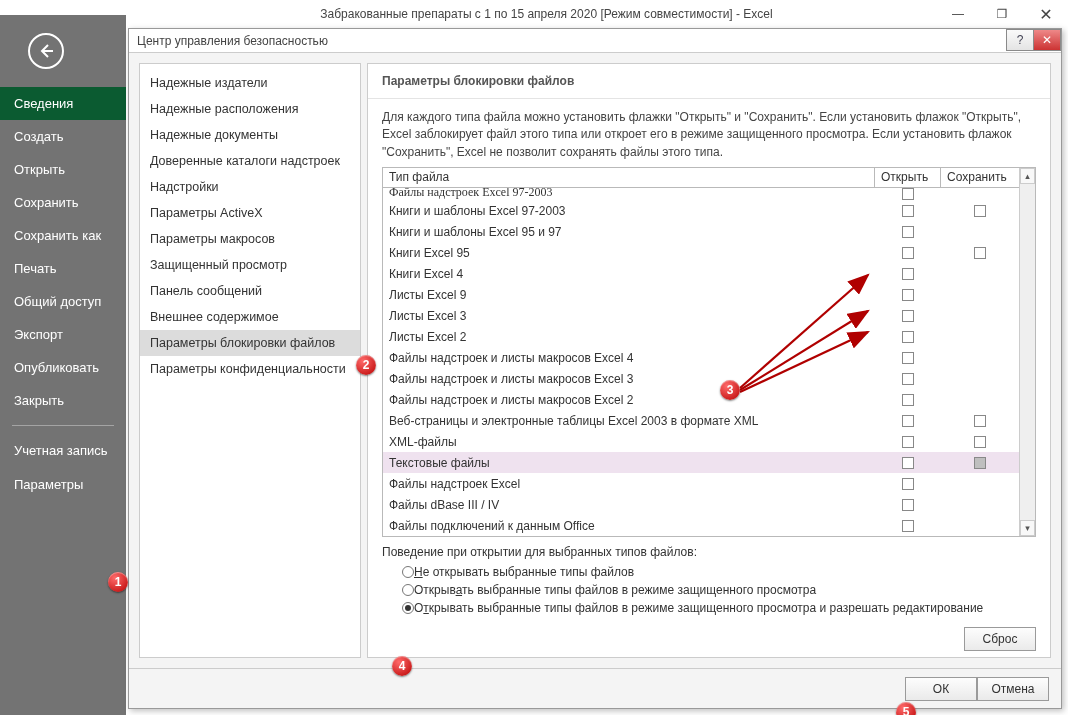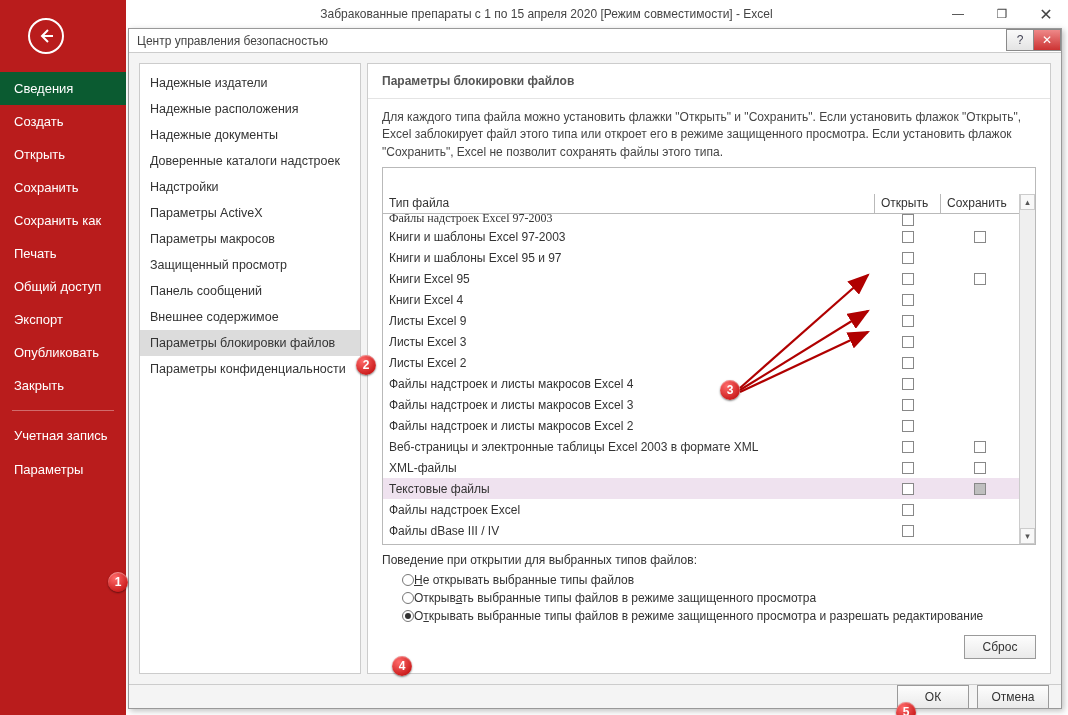--- a/index.html
+++ b/index.html
@@ -6,21 +6,21 @@
   body { font-family: "Segoe UI", Tahoma, sans-serif; font-size: 12px; color: #333; background: #fff; width: 1068px; height: 715px; overflow: hidden; position: relative; }
 
   
   .titlebar { height: 28px; display: flex; align-items: center; justify-content: center; position: relative; background: #fff; padding-left: 25px; }
   .titlebar-title { font-size: 12px; color: #444; }
   .win-controls { position: absolute; right: 0; top: 0; display: flex; height: 28px; }
   .win-btn { width: 44px; height: 28px; display: flex; align-items: center; justify-content: center; font-size: 12px; color: #444; }
   .win-btn.close { font-size: 16px; }
 
   
-  .rail { position: absolute; left: 0; top: 0; bottom: 0; width: 126px; background: #b91c1c; color: #fff; }
+  .rail { position: absolute; left: 0; top: 15px; bottom: 0; width: 126px; background: #737373; color: #fff; }
   .rail .back { width: 36px; height: 36px; border: 2px solid #fff; border-radius: 50%; display: flex; align-items: center; justify-content: center; margin: 18px 0 18px 28px; font-size: 18px; }
   .rail-items { display: flex; flex-direction: column; }
   .rail-item { padding: 9px 14px; font-size: 13px; color: #fff; position: relative; }
   .rail-item.active { background: #0b5b31; }
   .rail-sep { border-top: 1px solid rgba(255,255,255,0.35); margin: 8px 12px; }
 
   
   .stage { position: absolute; left: 126px; right: 0; top: 28px; bottom: 0; background: #fff; }
 
   
@@ -63,21 +63,21 @@
 
   .behavior { padding: 8px 14px 4px 14px;}
   .behavior-title { font-size: 12px; color: #333; margin-bottom: 4px;}
   .radio-row { display: flex; align-items: center; padding: 2px 0 2px 20px; font-size: 12px; color: #333; gap: 0;}
   .radio { width: 12px; height: 12px; border: 1px solid #777; border-radius: 50%; display: inline-flex; align-items: center; justify-content: center;}
   .radio.checked::after { content: ""; width: 6px; height: 6px; border-radius: 50%; background: #333; display: block;}
 
   .reset-row { display: flex; justify-content: flex-end; padding: 6px 14px 10px 14px;}
   .btn { min-width: 72px; height: 24px; padding: 0 8px; border: 1px solid #9a9a9a; background: linear-gradient(#fdfdfd,#eaeaea); font-size: 12px; display: inline-flex; align-items: center; justify-content: center;}
 
-  .dlg-footer { height: 24px; border-top: 1px solid #ccc; display: flex; justify-content: flex-end; align-items: center; padding: 0 12px; gap: 8px; background: #f4f4f4;}
+  .dlg-footer { height: 40px; border-top: 1px solid #ccc; display: flex; justify-content: flex-end; align-items: center; padding: 0 12px; background: #f4f4f4;}
 
   
   .callout { position: absolute; width: 20px; height: 20px; border-radius: 50%; background: radial-gradient(circle at 35% 30%, #ff6a6a, #b80000); color: #fff; font-weight: bold; font-size: 12px; display: flex; align-items: center; justify-content: center; box-shadow: 0 1px 2px rgba(0,0,0,0.5), inset 0 1px 1px rgba(255,255,255,0.4); z-index: 50;}
 
   
   .arrows { position: absolute; left: 0; top: 0; pointer-events: none; z-index: 40;}
   .radio-label u { text-decoration: underline; }
 </style>
 </head>
 <body>
@@ -140,21 +140,21 @@
           <div class="catitem">Защищенный просмотр</div>
           <div class="catitem">Панель сообщений</div>
           <div class="catitem">Внешнее содержимое</div>
           <div class="catitem selected">Параметры блокировки файлов</div>
           <div class="catitem">Параметры конфиденциальности</div>
         </div>
       <div class="panel">
         <div class="panel-header">Параметры блокировки файлов</div>
         <div class="panel-desc">Для каждого типа файла можно установить флажки "Открыть" и "Сохранить". Если установить флажок "Открыть", Excel заблокирует файл этого типа или откроет его в режиме защищенного просмотра. Если установить флажок "Сохранить", Excel не позволит сохранять файлы этого типа.</div>
         <div class="table-wrap">
-          <div style="display:flex;margin-top:26px;">
+          <div style="display:flex;">
             <div class="thead" style="flex:1;">
               <div class="th name">Тип файла</div>
               <div class="th open">Открыть</div>
               <div class="th save">Сохранить</div>
             </div>
             <div class="scroll-col" style="height:20px;">
               <div class="scroll-up">▴</div>
             </div>
           </div>
           <div style="display:flex; flex:1; overflow:hidden;">

